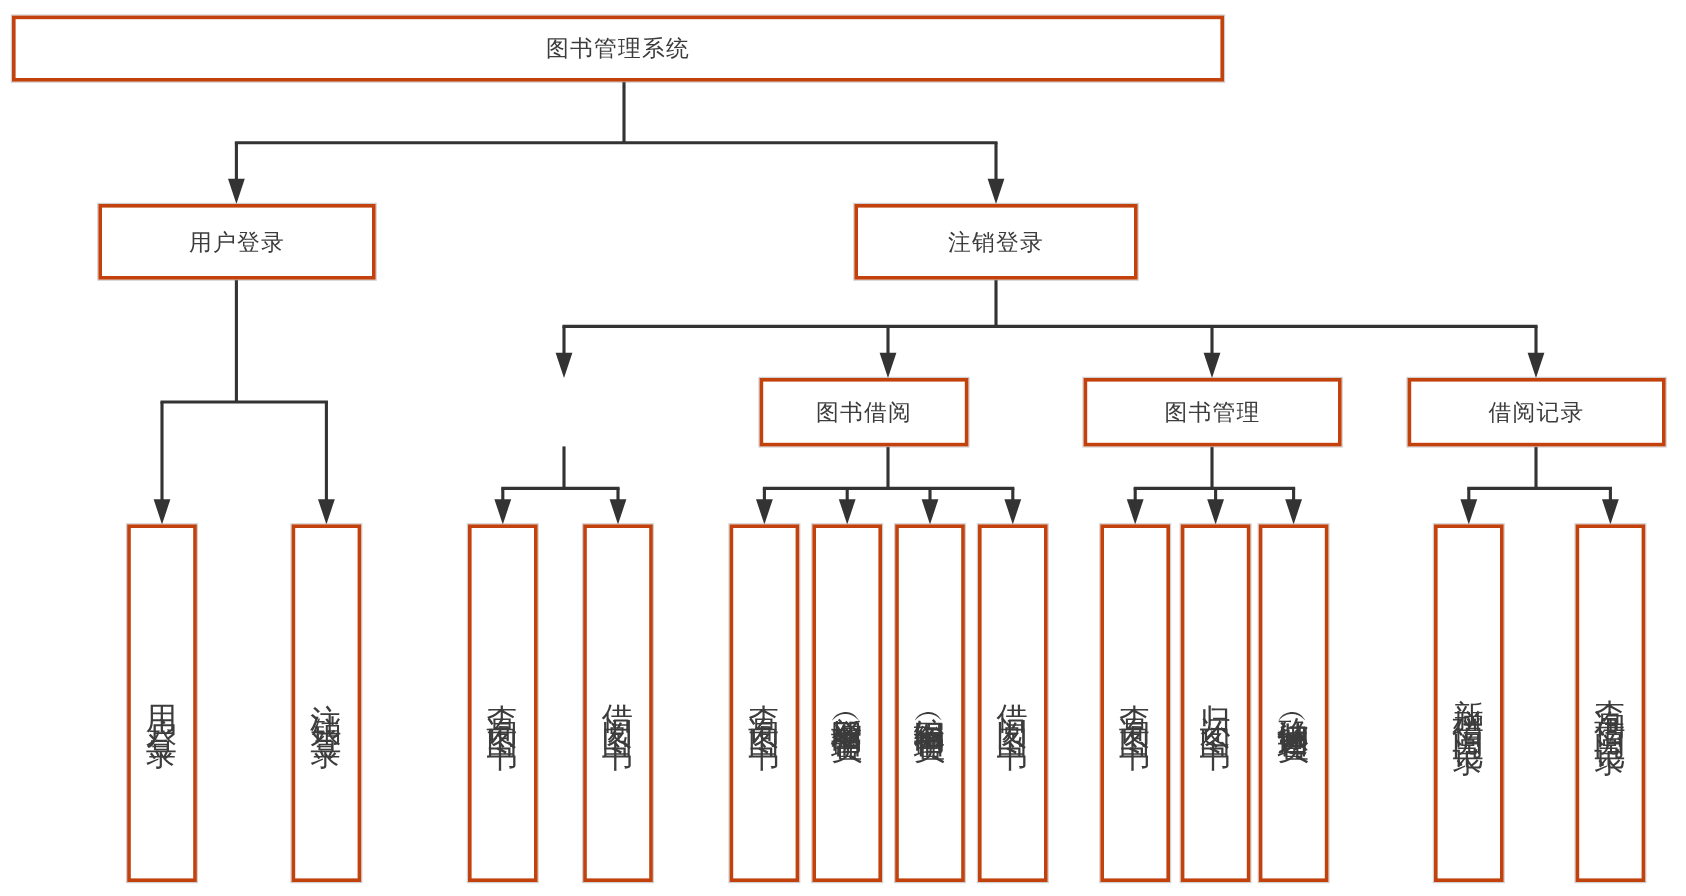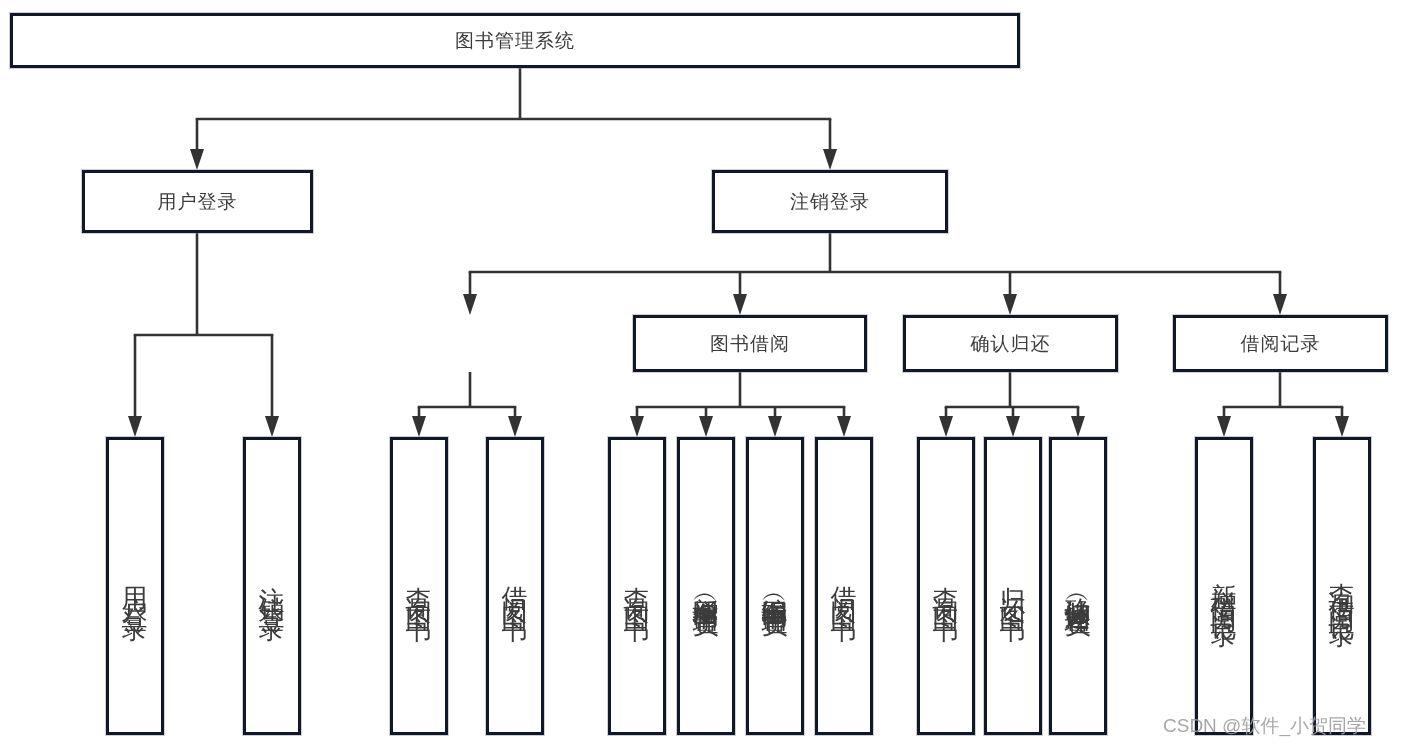--- a/index.html
+++ b/index.html
@@ -18,21 +18,21 @@
   #connectors {
     position: absolute;
     left: 0;
     top: 0;
     z-index: 1;
   }
   .box {
     position: absolute;
     box-sizing: border-box;
     background: #ffffff;
-    border: 3px solid #0f172a;
+    border: 3px solid #c2410c;
     box-shadow: 0 0 0 1px rgba(150,150,150,0.45);
     display: flex;
     align-items: center;
     justify-content: center;
     z-index: 2;
     color: #3c3c3c;
   }
   .hlbl {
     font-size: 19px;
     letter-spacing: 1px;
@@ -123,25 +123,25 @@
     <span class="hlbl">图书管理系统</span>
   </div>
 
   <div class="box" style="left:82px;top:170px;width:231px;height:63px">
     <span class="hlbl">用户登录</span>
   </div>
   <div class="box" style="left:712px;top:170px;width:236px;height:63px">
     <span class="hlbl">注销登录</span>
   </div>
 
-  <div class="box" style="left:633px;top:315px;width:234px;height:57px">
+  <div class="box" style="left:633px;top:315px;width:174px;height:57px">
     <span class="hlbl">图书借阅</span>
   </div>
   <div class="box" style="left:903px;top:315px;width:215px;height:57px">
-    <span class="hlbl">确认归还</span>
+    <span class="hlbl">图书管理</span>
   </div>
   <div class="box" style="left:1173px;top:315px;width:215px;height:57px">
     <span class="hlbl">借阅记录</span>
   </div>
 
   <div class="box" style="left:106px;top:437px;width:58px;height:298px">
     <span class="vtext v-s">用户登录</span>
   </div>
   <div class="box" style="left:243px;top:437px;width:58px;height:298px">
     <span class="vtext v-s">注销登录</span>
@@ -177,15 +177,14 @@
     <span class="vtext v-l">确认归还（管理员）</span>
   </div>
 
   <div class="box" style="left:1195px;top:437px;width:58px;height:298px">
     <span class="vtext v-m">新增借阅记录</span>
   </div>
   <div class="box" style="left:1313px;top:437px;width:58px;height:298px">
     <span class="vtext v-m">查询借阅记录</span>
   </div>
 
-  <div class="watermark">CSDN @软件_小贺同学</div>
 
 </div>
 
 </body></html>

